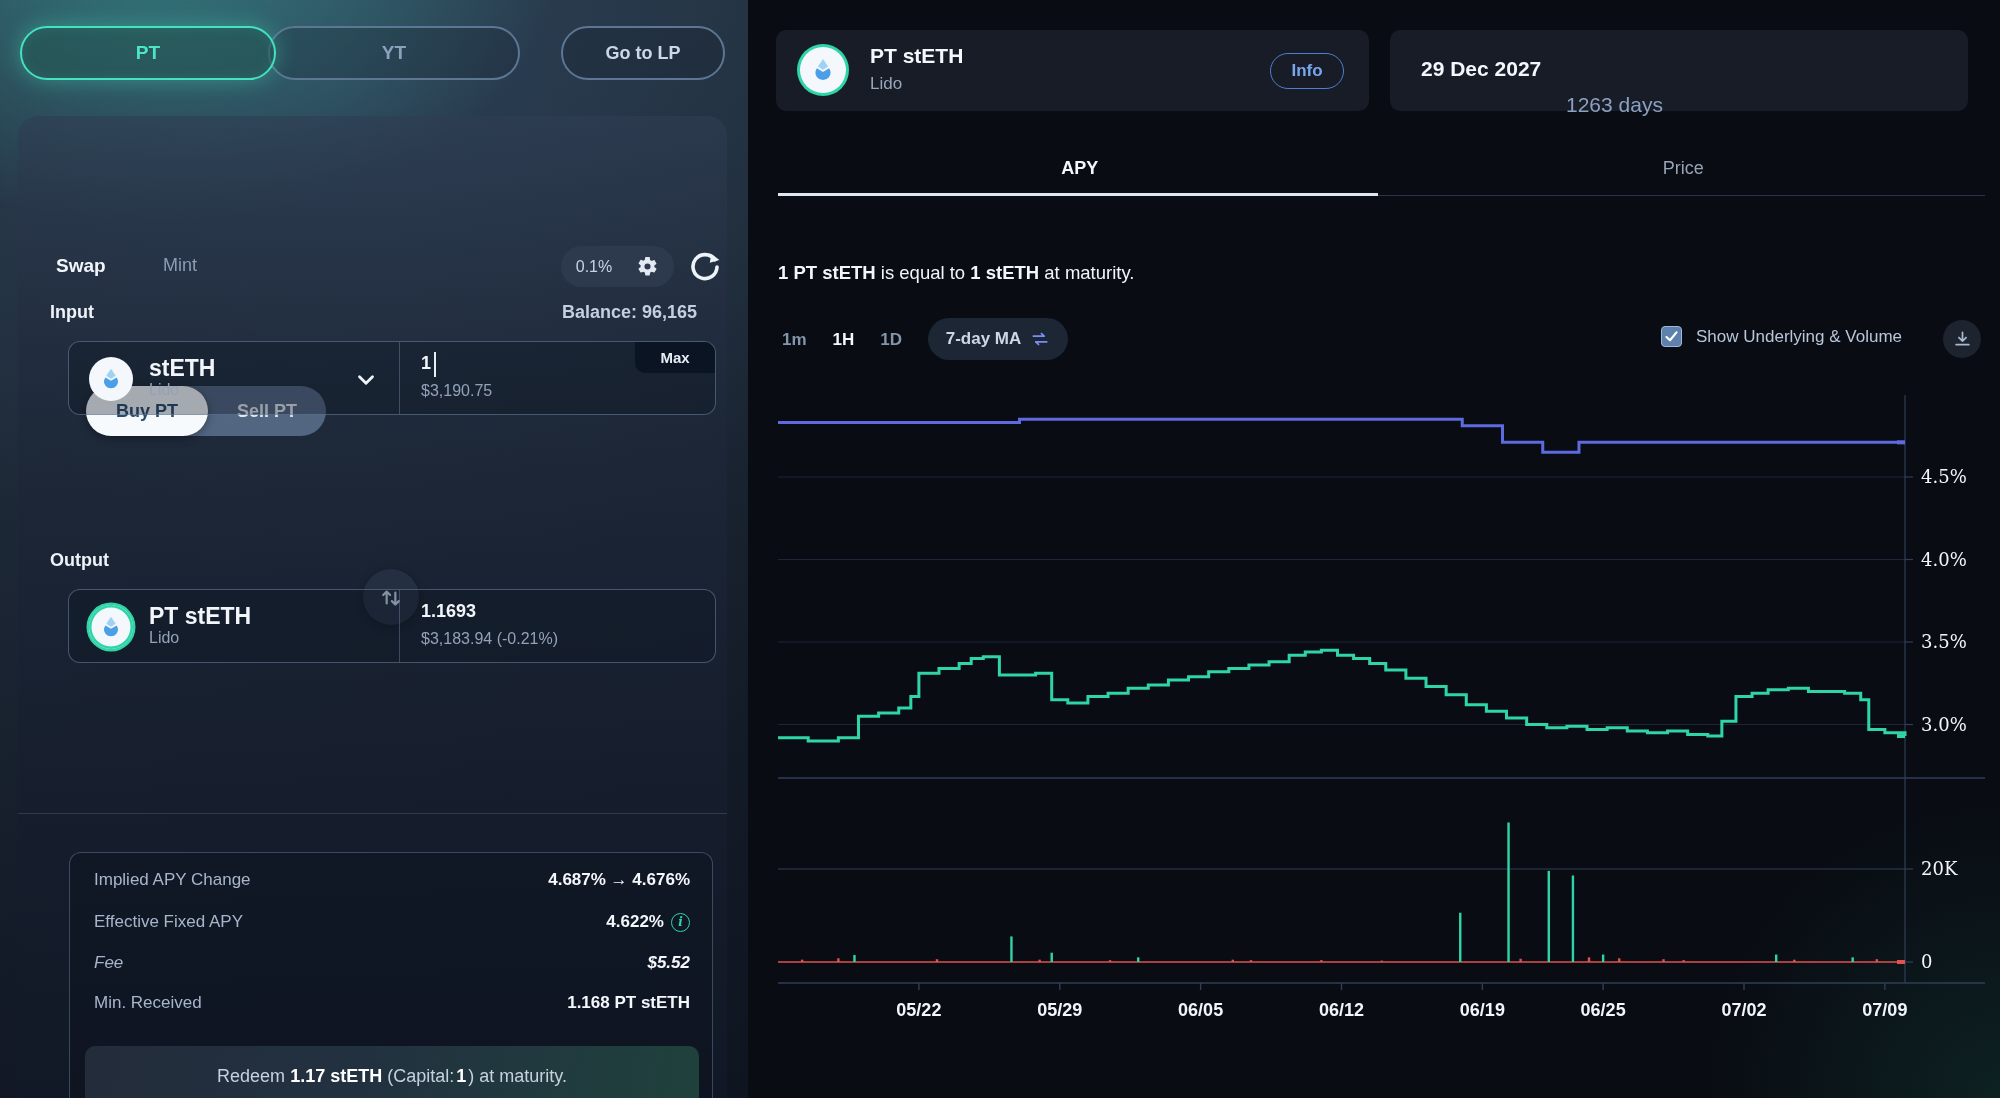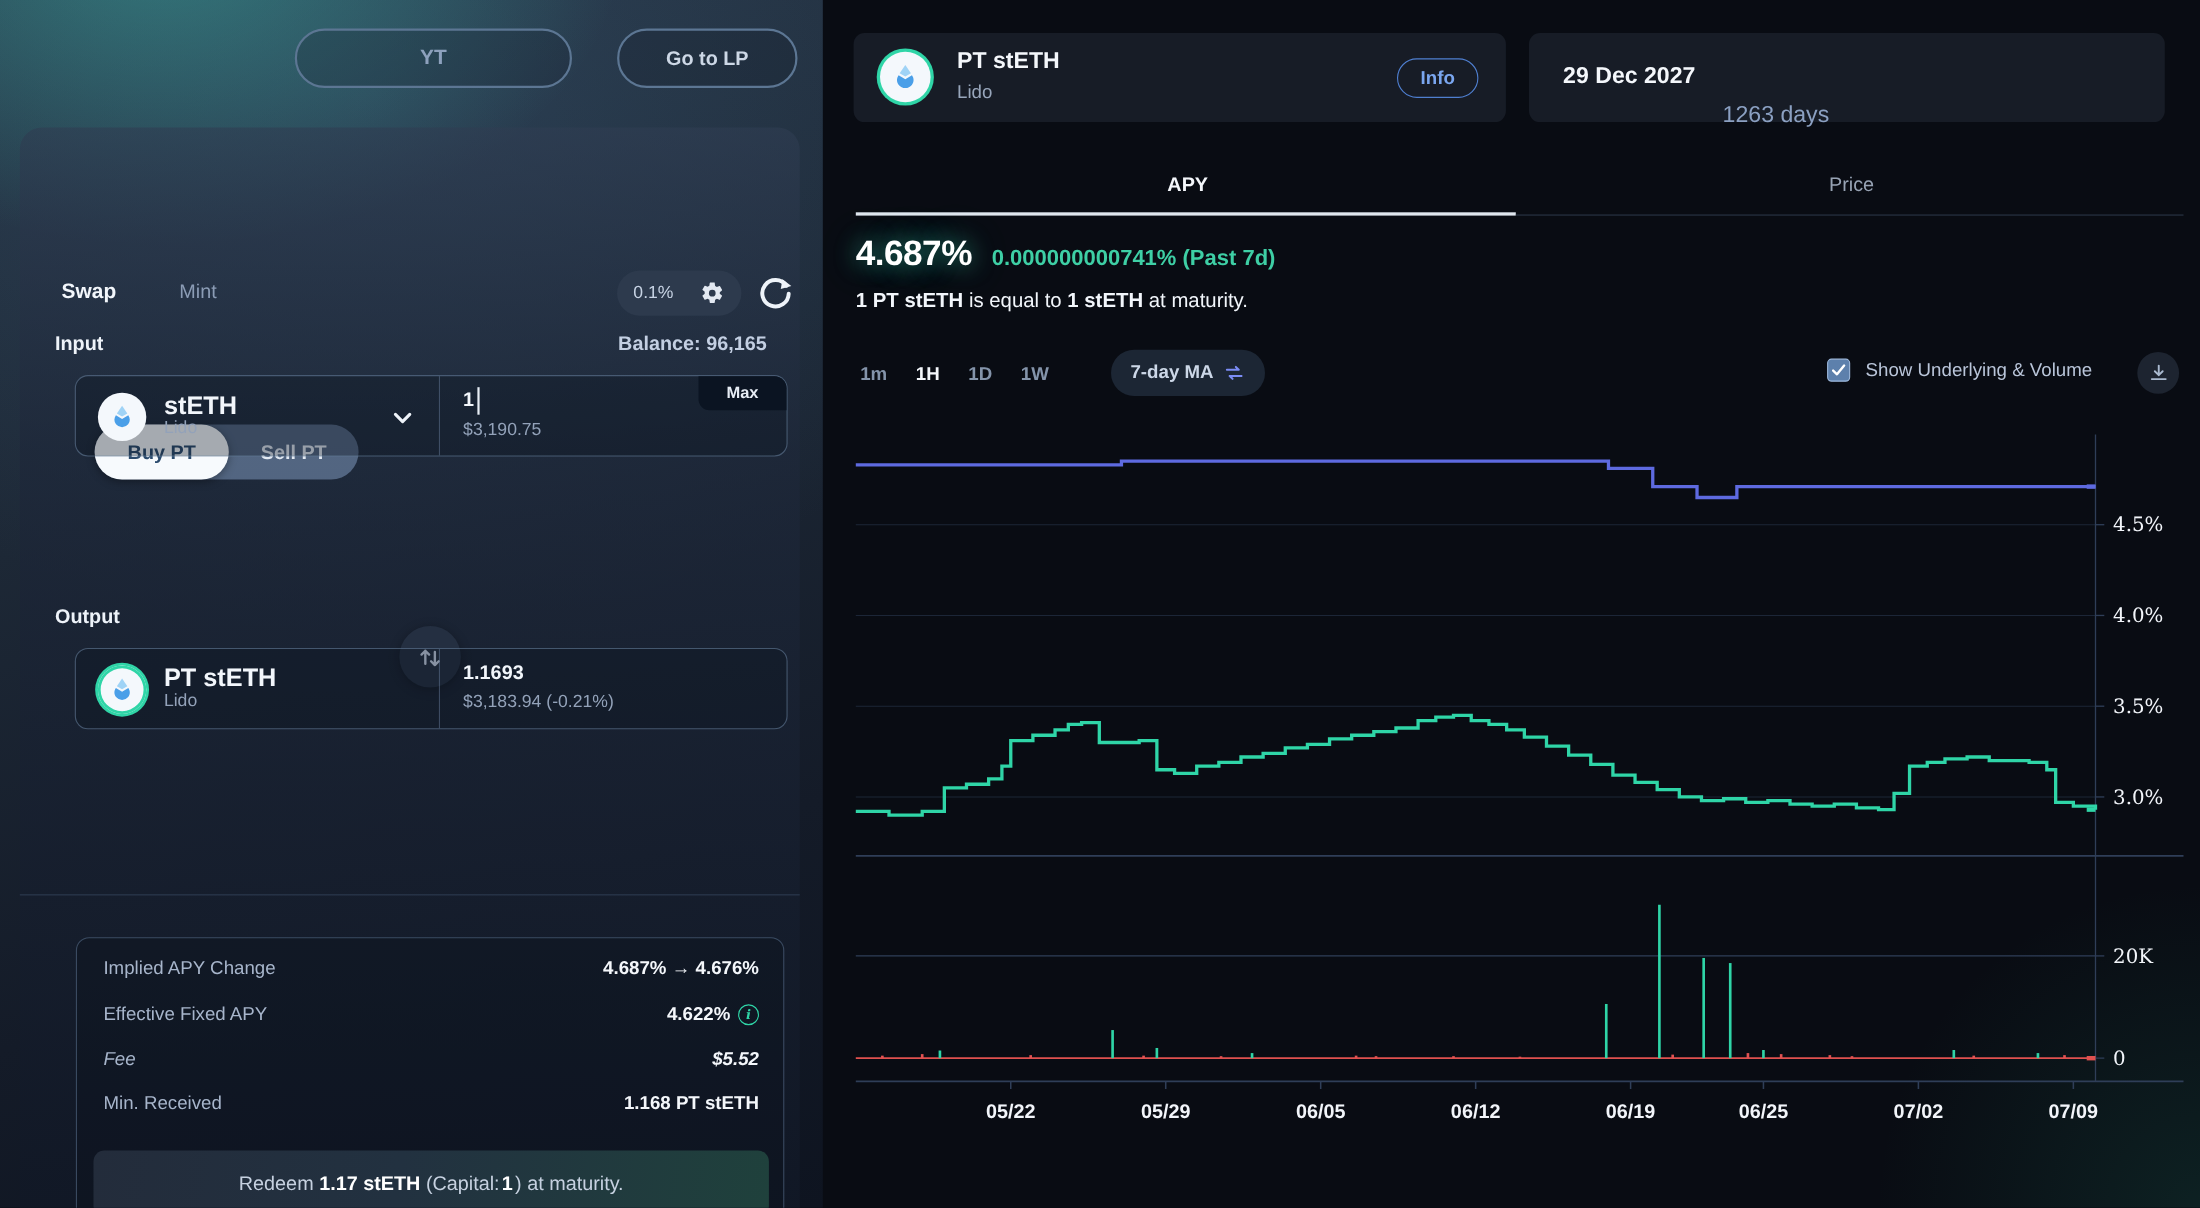--- a/index.html
+++ b/index.html
@@ -114,21 +114,21 @@
   .headline { position:absolute; left:778px; top:212px; height:40px; display:flex; align-items:baseline; gap:18px; }
   .hl-apy { font-size:32px; font-weight:800; color:#ffffff; letter-spacing:-0.5px;
     text-shadow:0 0 20px rgba(64,224,188,0.55), 0 0 42px rgba(64,224,188,0.30); }
   .hl-chg { font-size:20px; font-weight:700; color:#3ecfa5; }
   .parity { position:absolute; left:778px; top:262px; font-size:18.5px; color:#f2f6fb; }
   .parity b { font-weight:700; }
 
   .ranges { position:absolute; left:782px; top:320px; height:40px; display:flex; align-items:center; gap:26px; }
   .rng { font-size:17px; font-weight:600; color:#8494aa; cursor:pointer; }
   .rng.active { color:#f4f7fb; font-weight:700; }
-  .ma-pill { position:absolute; left:1010px; top:318px; width:140px; height:42px; border-radius:21px;
+  .ma-pill { position:absolute; left:928px; top:318px; width:140px; height:42px; border-radius:21px;
     background:#1c2634; display:flex; align-items:center; justify-content:center; gap:9px; cursor:pointer; }
   .ma-pill span { color:#ccd7e7; font-size:17px; font-weight:700; }
 
   .uv-check { position:absolute; left:1661px; top:326px; width:21px; height:21px; border-radius:4px;
     background:#5d80ac; border:1px solid #9db9dd; display:flex; align-items:center; justify-content:center; cursor:pointer; }
   .uv-label { position:absolute; left:1696px; top:327px; font-size:17px; color:#b9c5d9; cursor:pointer; }
   .dl-btn { position:absolute; left:1943px; top:320px; width:38px; height:38px; border-radius:50%;
     background:#1d2430; display:flex; align-items:center; justify-content:center; cursor:pointer; }
 
   .chart-area { position:absolute; left:0; top:0; width:2000px; height:1098px; pointer-events:none; }
@@ -137,20 +137,23 @@
 </head>
 <body>
 
 <div class="page">
   <div class="left-bg"></div>
   <div class="right-glow"></div>
 
   <div class="seg-wrap">
     <div class="pill tab-yt">
         <span>YT</span>
+      </div>
+    <div class="pill tab-pt">
+        <span>PT</span>
       </div>
   </div>
   <div class="pill go-lp">
       <span>Go to LP</span>
     </div>
 
   <div class="swap-card">
     <div class="row-swap-header">
       <div class="swap-lbl">Swap</div>
       <div class="mint-lbl">Mint</div>
@@ -270,24 +273,20 @@
     <div class="mat-days">1263 days</div>
   </div>
 
   <div class="chart-tabs">
     <div class="ct ct-apy">APY</div>
     <div class="ct ct-price">Price</div>
     <div class="ct-underline"></div>
     <div class="ct-rest"></div>
   </div>
 
-  <div class="headline">
-    <span class="hl-apy">4.687%</span>
-    <span class="hl-chg">0.000000000741% (Past 7d)</span>
-  </div>
   <div class="parity">
     <b>1 PT stETH</b><span> is equal to </span><b>1 stETH</b><span> at maturity.</span>
   </div>
 
   <div class="ranges">
     <span class="rng">1m</span>
     <span class="rng active">1H</span>
     <span class="rng">1D</span>
     <span class="rng">1W</span>
   </div>

